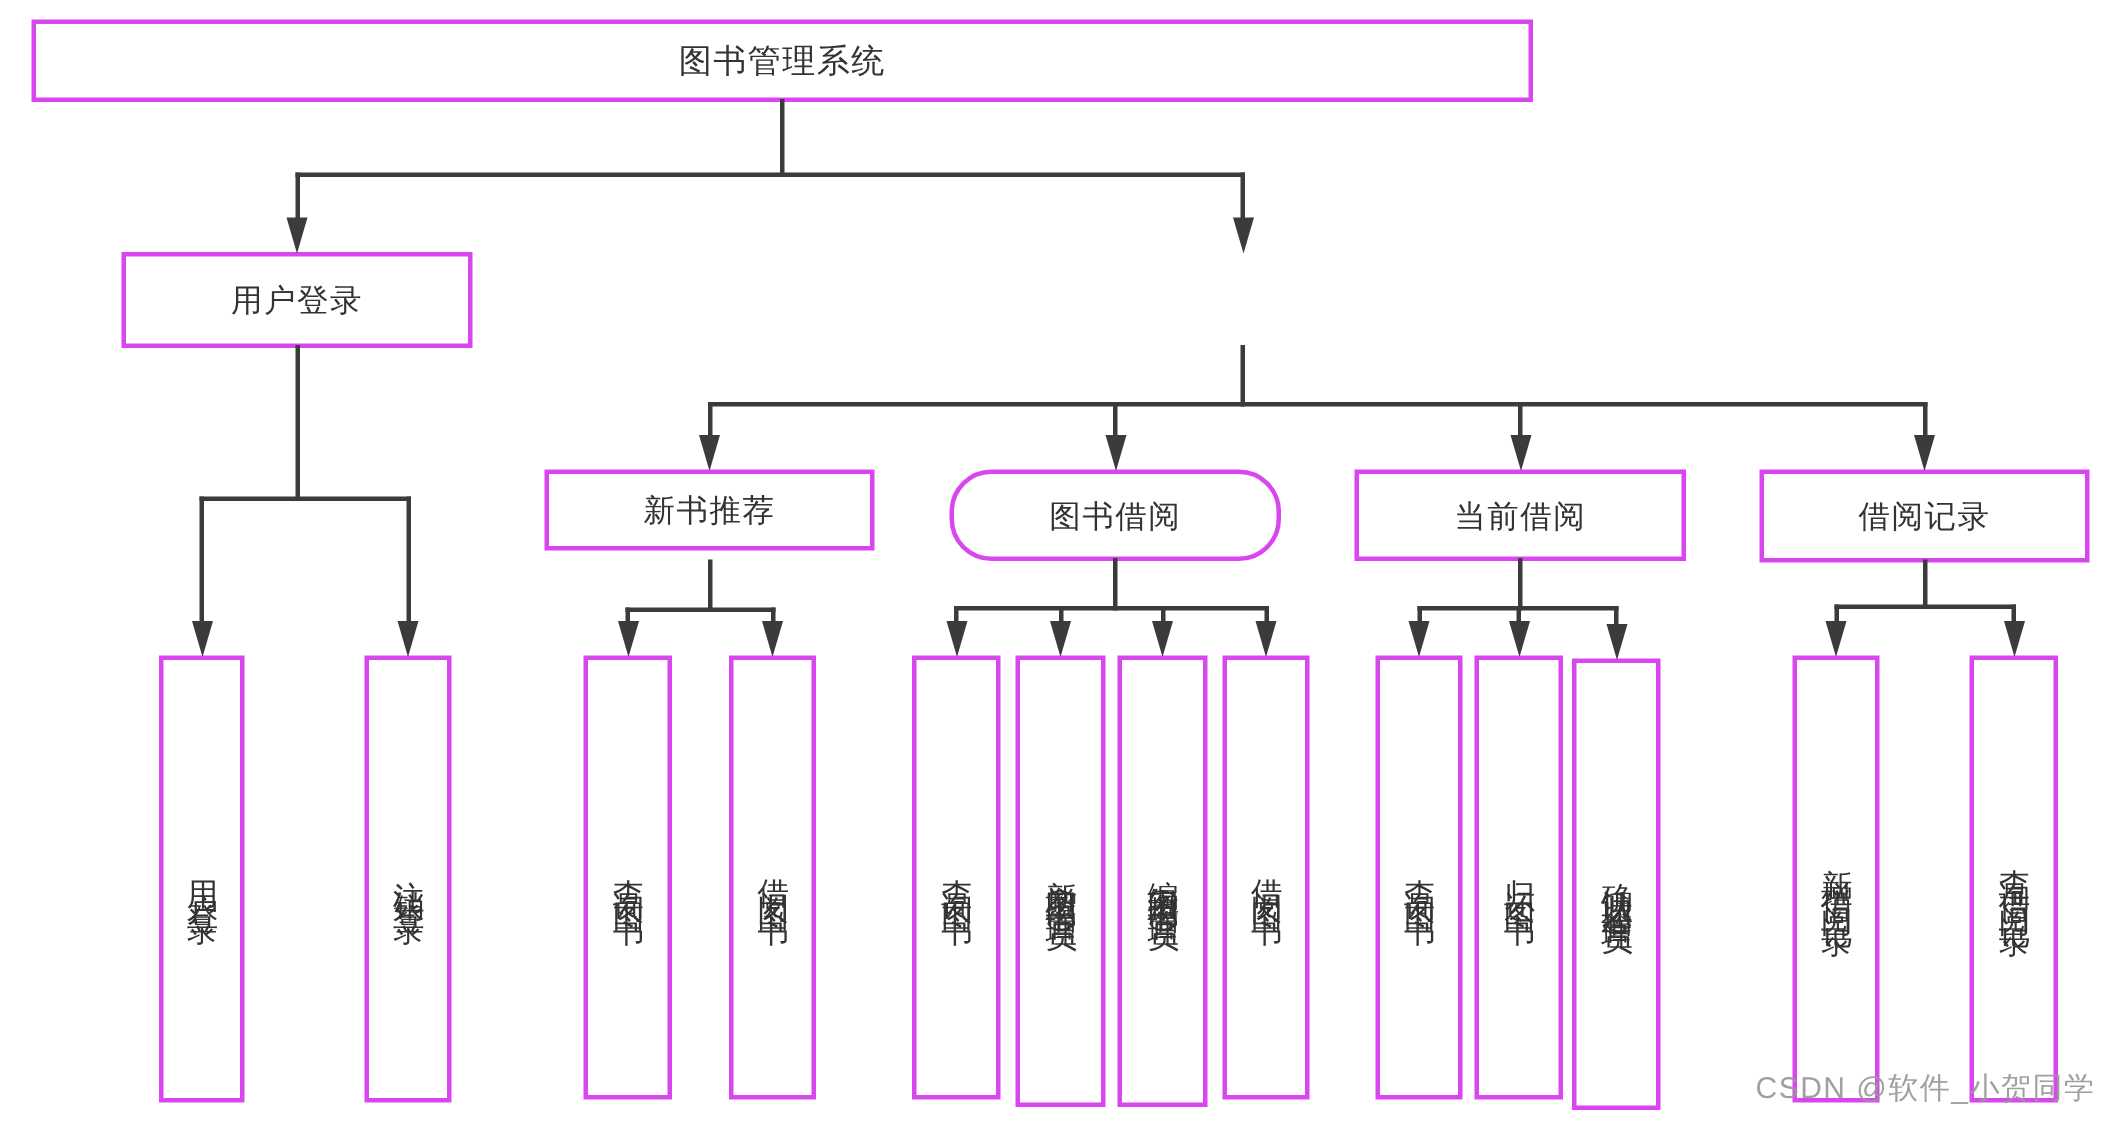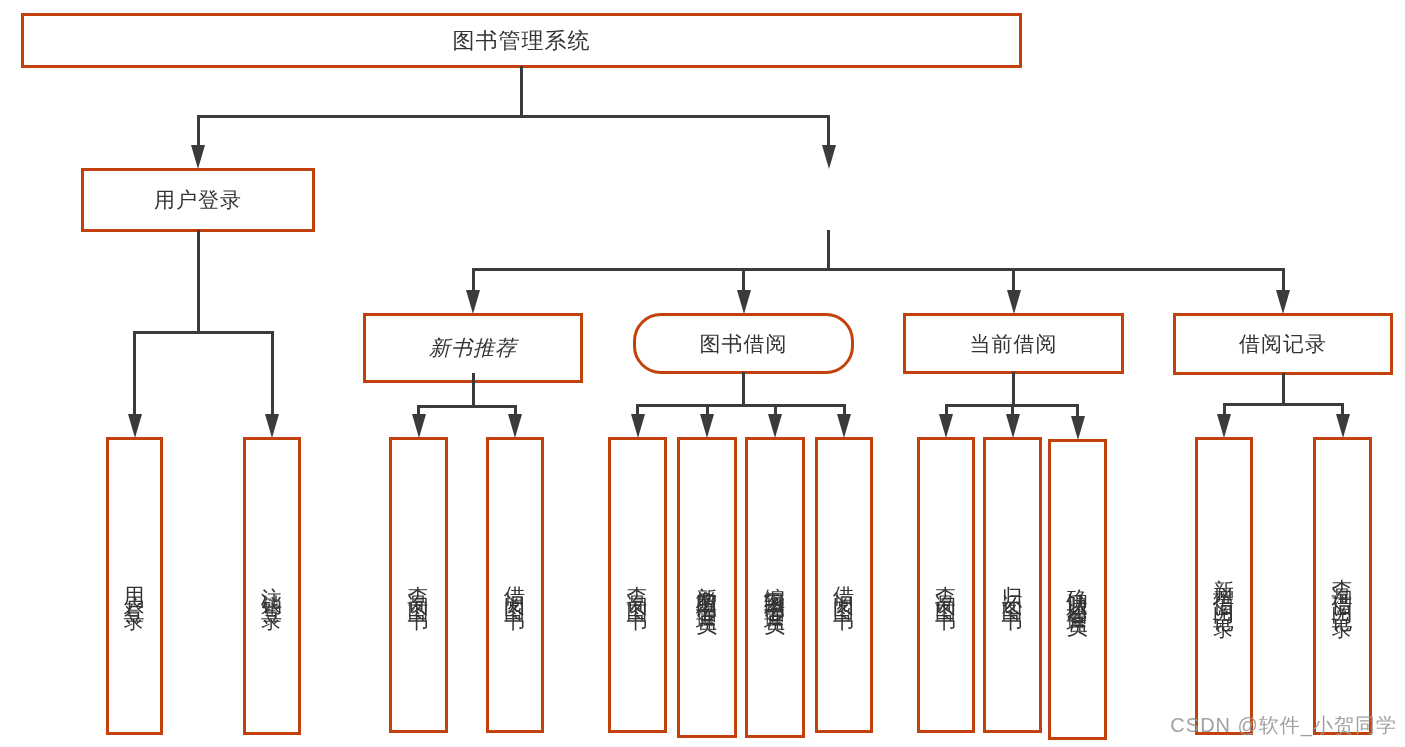--- a/index.html
+++ b/index.html
@@ -12,21 +12,21 @@
   #stage {
     position: relative;
     width: 1405px;
     height: 747px;
     background: #ffffff;
     overflow: hidden;
   }
   .node {
     position: absolute;
     box-sizing: border-box;
-    border: 3px solid #c2410c;
+    border: 3px solid #d946ef;
     background: #ffffff;
     display: flex;
     align-items: center;
     justify-content: center;
     color: #333333;
   }
   .node-h .label {
     font-size: 21px;
     letter-spacing: 1px;
     white-space: nowrap;
@@ -71,21 +71,21 @@
 <body>
 
 <div id="stage">
   <div class="watermark">CSDN @软件_小贺同学</div>
 <div class="node node-h node-root" style="left: 21px; top: 13px; width: 1001px; height: 55px;">
       <span class="label">图书管理系统</span>
     </div>
     <div class="node node-h" style="left: 81px; top: 168px; width: 234px; height: 64px;">
       <span class="label">用户登录</span>
     </div>
-    <div class="node node-h" style="left: 363px; top: 313px; width: 220px; height: 70px; font-style: italic;">
+    <div class="node node-h" style="left: 363px; top: 313px; width: 220px; height: 54px;">
       <span class="label">新书推荐</span>
     </div>
     <div class="node node-h" style="left: 633px; top: 313px; width: 221px; height: 61px; border-radius: 28px;">
       <span class="label">图书借阅</span>
     </div>
     <div class="node node-h" style="left: 903px; top: 313px; width: 221px; height: 61px;">
       <span class="label">当前借阅</span>
     </div>
     <div class="node node-h" style="left: 1173px; top: 313px; width: 220px; height: 62px;">
       <span class="label">借阅记录</span>

